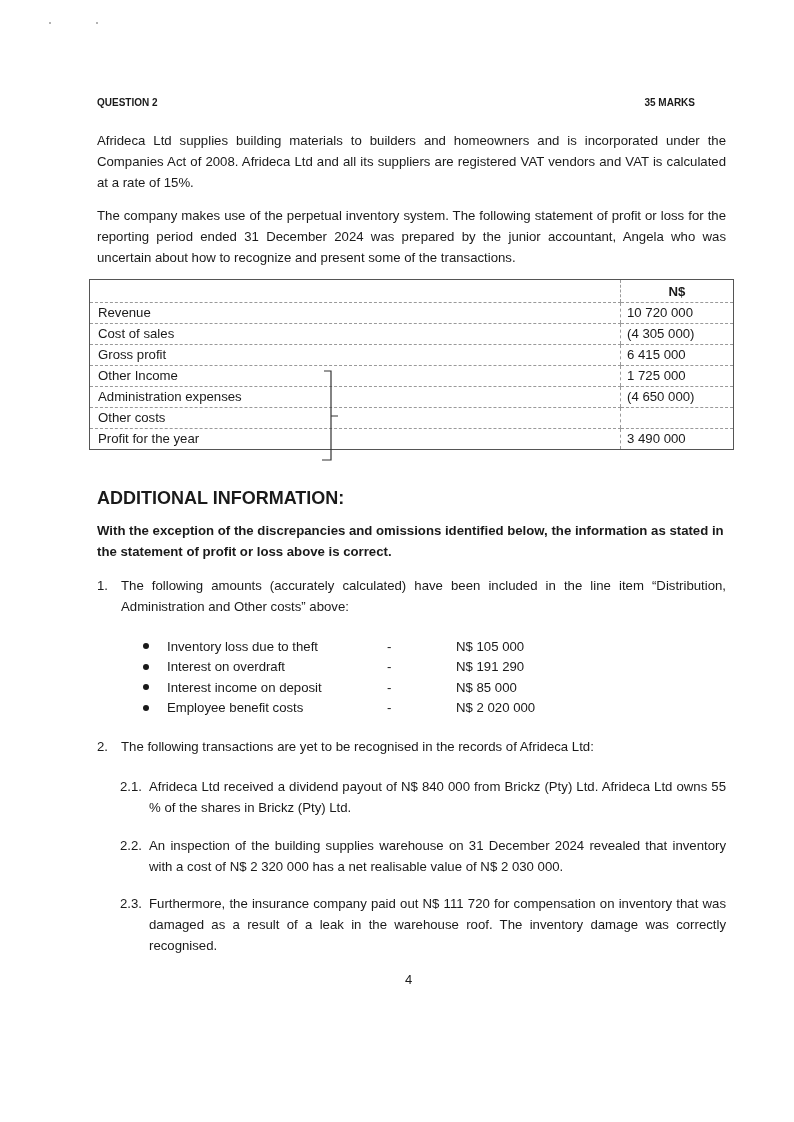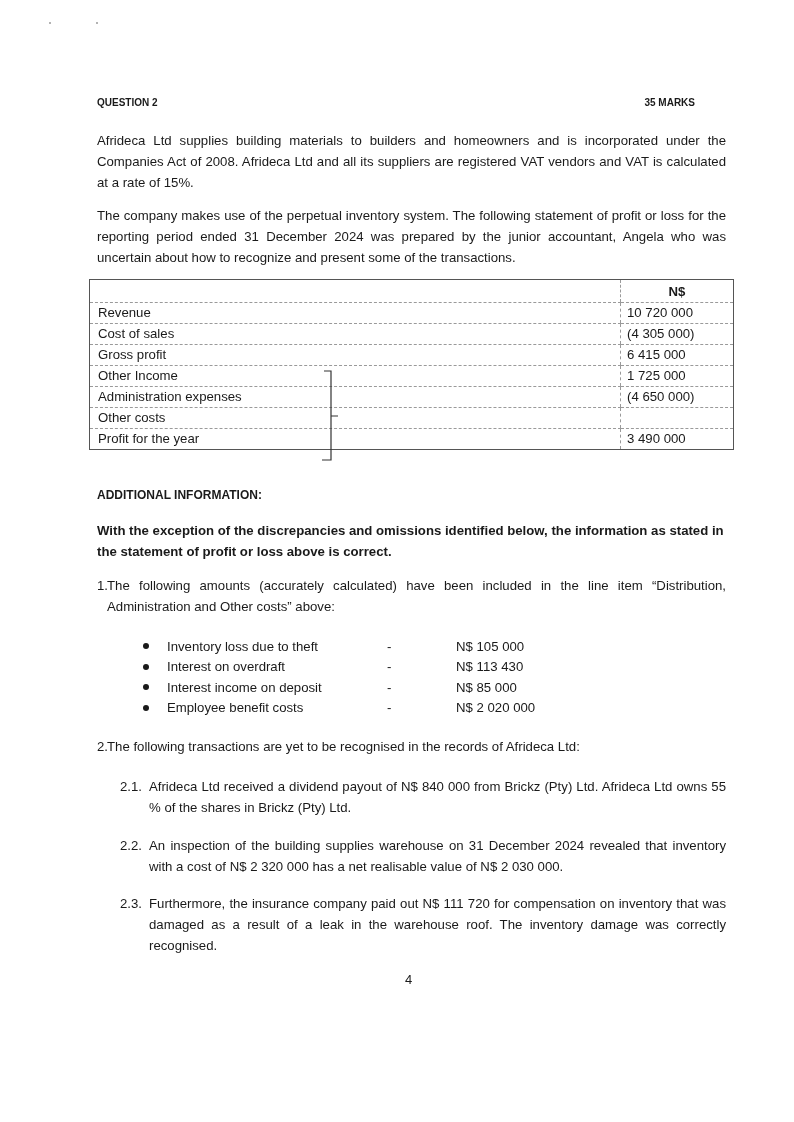--- a/index.html
+++ b/index.html
@@ -13,25 +13,25 @@
   .para { position: absolute; left: 97px; width: 629px; line-height: 21px; text-align: justify; }
   .p1 { top: 130px; }
   .p2 { top: 205px; }
   table.sopl { position: absolute; left: 89px; top: 279px; width: 645px; border-collapse: collapse; border: 1px solid #555; font-size: 13.2px; }
   table.sopl td { height: 20px; padding: 0 0 0 8px; border-bottom: 1px dashed #9a9a9a; vertical-align: middle; line-height: 20px; }
   table.sopl td.amt { width: 106px; border-left: 1px dashed #9a9a9a; padding-left: 6px; }
   table.sopl th { height: 20px; font-weight: bold; text-align: center; border-bottom: 1px dashed #9a9a9a; }
   table.sopl th.amt { border-left: 1px dashed #9a9a9a; }
   table.sopl tr:last-child td { border-bottom: none; }
   .bracket { position: absolute; left: 318px; top: 370px; width: 24px; height: 92px; }
-  .add-info { position: absolute; left: 97px; top: 488px; font-weight: bold; font-size: 12px; }
+  .add-info { position: absolute; left: 97px; top: 488px; font-weight: bold; font-size: 18px; }
   .bold-para { position: absolute; left: 97px; top: 520px; width: 629px; font-weight: bold; line-height: 21px; }
   .num-item { position: absolute; left: 97px; width: 629px; line-height: 21px; }
   .num-item .n { position: absolute; left: 0; top: 0; }
-  .num-item .t { margin-left: 10px; text-align: justify; }
+  .num-item .t { margin-left: 24px; text-align: justify; }
   .i1 { top: 575px; }
   .bullets { position: absolute; left: 143px; top: 636px; }
   .bullet-row { display: flex; height: 20.5px; align-items: center; }
   .bullet-row .dot { width: 6px; height: 6px; background: #1a1a1a; border-radius: 50%; margin-right: 18px; }
   .bullet-row .lbl { width: 220px; }
   .bullet-row .dash { width: 69px; }
   .i2 { top: 736px; }
   .sub-item { position: absolute; left: 120px; width: 606px; line-height: 21px; }
   .sub-item .n { position: absolute; left: 0; top: 0; }
   .sub-item .t { margin-left: 29px; text-align: justify; }
@@ -108,21 +108,21 @@
     <div class="bullet-row">
       <span class="dot"></span>
       <span class="lbl">Inventory loss due to theft</span>
       <span class="dash">-</span>
       <span>N$ 105 000</span>
     </div>
     <div class="bullet-row">
       <span class="dot"></span>
       <span class="lbl">Interest on overdraft</span>
       <span class="dash">-</span>
-      <span>N$ 113 430</span>
+      <span>N$ 191 290</span>
     </div>
     <div class="bullet-row">
       <span class="dot"></span>
       <span class="lbl">Interest income on deposit</span>
       <span class="dash">-</span>
       <span>N$ 85 000</span>
     </div>
     <div class="bullet-row">
       <span class="dot"></span>
       <span class="lbl">Employee benefit costs</span>

